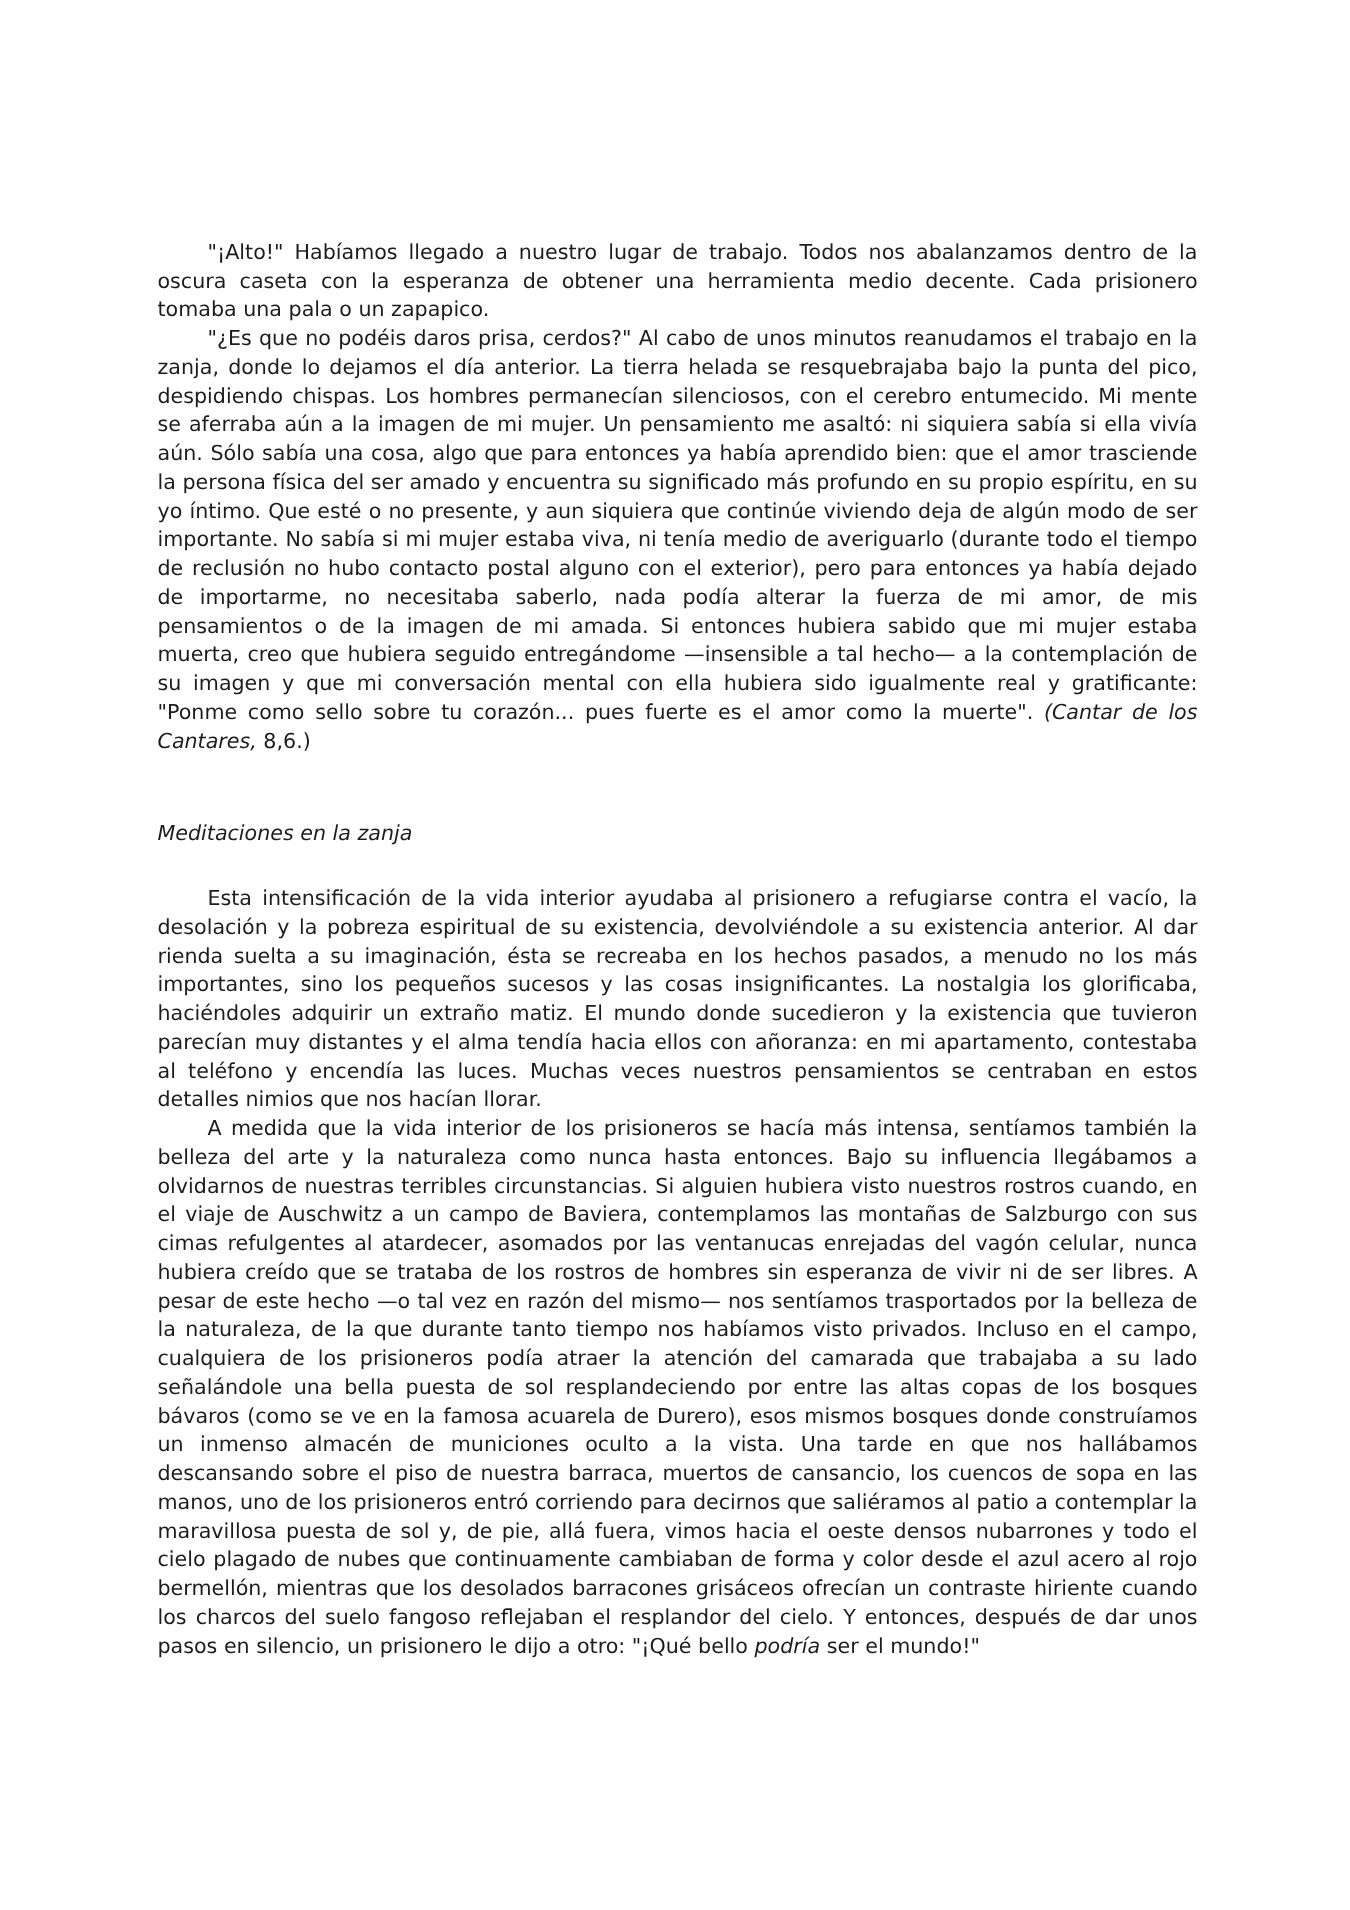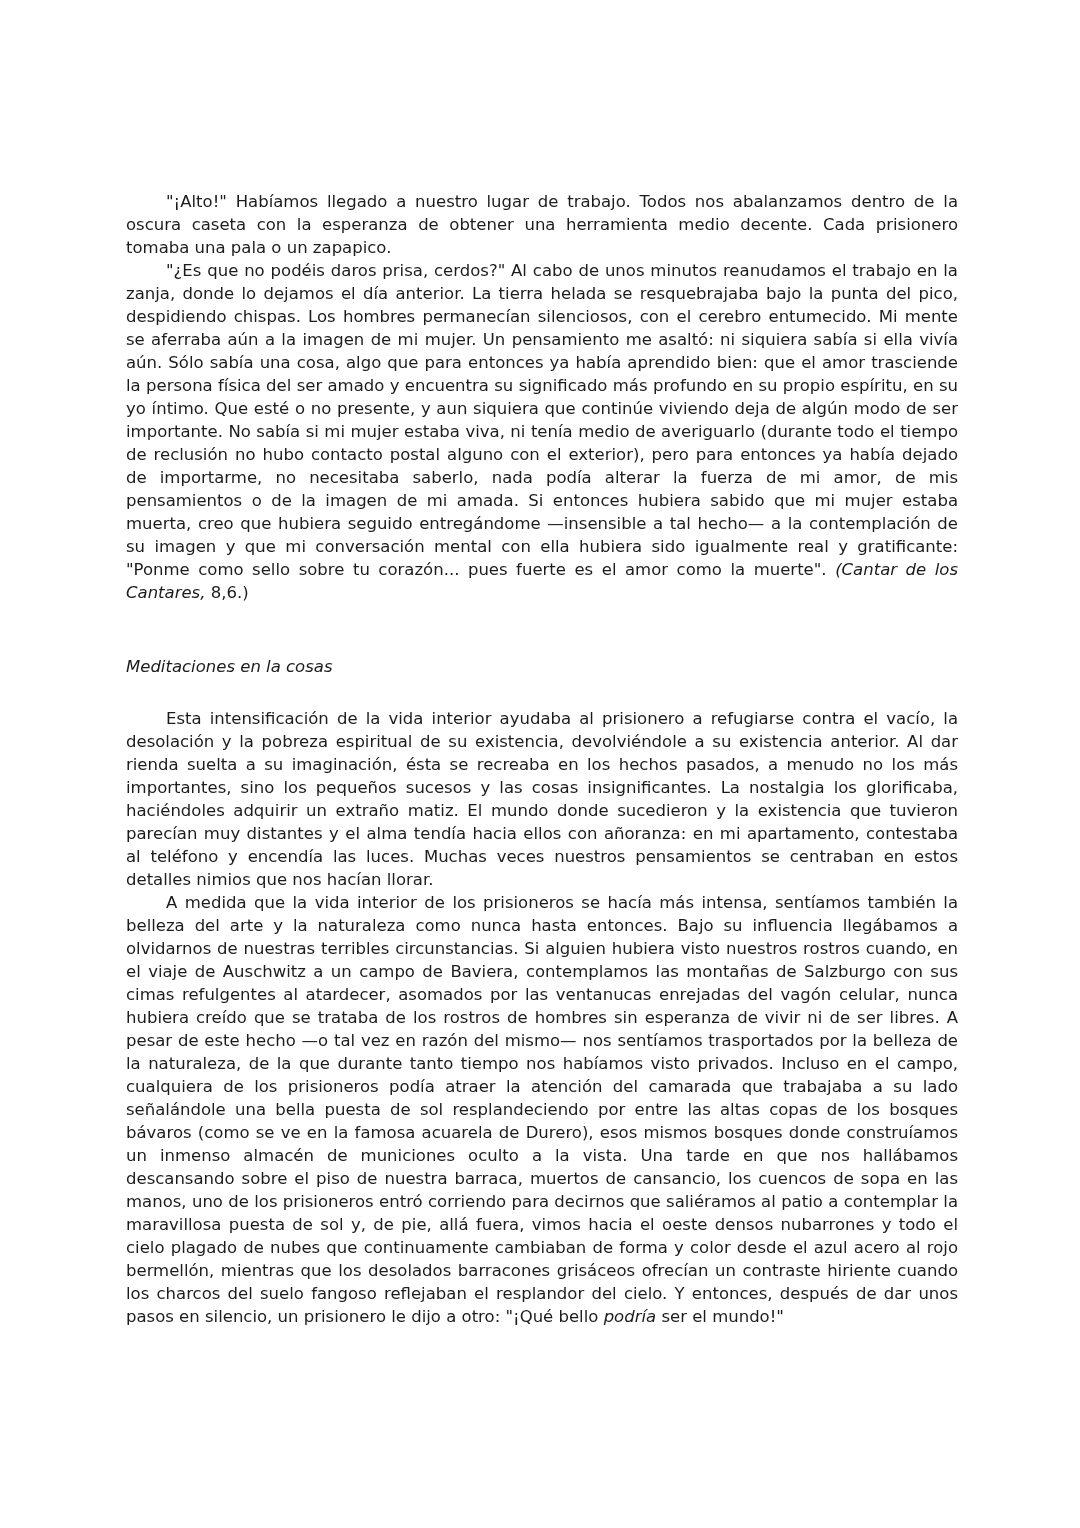--- a/index.html
+++ b/index.html
@@ -45,20 +45,20 @@
 </head>
 <body>
 
 <div class="page">
   <div class="text-block">
 
     <p class="para"><span>"¡Alto!" Habíamos llegado a nuestro lugar de trabajo. Todos nos abalanzamos dentro de la oscura caseta con la esperanza de obtener una herramienta medio decente. Cada prisionero tomaba una pala o un zapapico.</span></p>
 
     <p class="para"><span>"¿Es que no podéis daros prisa, cerdos?" Al cabo de unos minutos reanudamos el trabajo en la zanja, donde lo dejamos el día anterior. La tierra helada se resquebrajaba bajo la punta del pico, despidiendo chispas. Los hombres permanecían silenciosos, con el cerebro entumecido. Mi mente se aferraba aún a la imagen de mi mujer. Un pensamiento me asaltó: ni siquiera sabía si ella vivía aún. Sólo sabía una cosa, algo que para entonces ya había aprendido bien: que el amor trasciende la persona física del ser amado y encuentra su significado más profundo en su propio espíritu, en su yo íntimo. Que esté o no presente, y aun siquiera que continúe viviendo deja de algún modo de ser importante. No sabía si mi mujer estaba viva, ni tenía medio de averiguarlo (durante todo el tiempo de reclusión no hubo contacto postal alguno con el exterior), pero para entonces ya había dejado de importarme, no necesitaba saberlo, nada podía alterar la fuerza de mi amor, de mis pensamientos o de la imagen de mi amada. Si entonces hubiera sabido que mi mujer estaba muerta, creo que hubiera seguido entregándome —insensible a tal hecho— a la contemplación de su imagen y que mi conversación mental con ella hubiera sido igualmente real y gratificante: "Ponme como sello sobre tu corazón... pues fuerte es el amor como la muerte". </span><span class="italic-seg">(Cantar de los Cantares,</span><span> 8,6.)</span></p>
 
-    <h2 class="section-heading"><span>Meditaciones en la cosas</span></h2>
+    <h2 class="section-heading"><span>Meditaciones en la zanja</span></h2>
 
     <p class="para"><span>Esta intensificación de la vida interior ayudaba al prisionero a refugiarse contra el vacío, la desolación y la pobreza espiritual de su existencia, devolviéndole a su existencia anterior. Al dar rienda suelta a su imaginación, ésta se recreaba en los hechos pasados, a menudo no los más importantes, sino los pequeños sucesos y las cosas insignificantes. La nostalgia los glorificaba, haciéndoles adquirir un extraño matiz. El mundo donde sucedieron y la existencia que tuvieron parecían muy distantes y el alma tendía hacia ellos con añoranza: en mi apartamento, contestaba al teléfono y encendía las luces. Muchas veces nuestros pensamientos se centraban en estos detalles nimios que nos hacían llorar.</span></p>
 
     <p class="para"><span>A medida que la vida interior de los prisioneros se hacía más intensa, sentíamos también la belleza del arte y la naturaleza como nunca hasta entonces. Bajo su influencia llegábamos a olvidarnos de nuestras terribles circunstancias. Si alguien hubiera visto nuestros rostros cuando, en el viaje de Auschwitz a un campo de Baviera, contemplamos las montañas de Salzburgo con sus cimas refulgentes al atardecer, asomados por las ventanucas enrejadas del vagón celular, nunca hubiera creído que se trataba de los rostros de hombres sin esperanza de vivir ni de ser libres. A pesar de este hecho —o tal vez en razón del mismo— nos sentíamos trasportados por la belleza de la naturaleza, de la que durante tanto tiempo nos habíamos visto privados. Incluso en el campo, cualquiera de los prisioneros podía atraer la atención del camarada que trabajaba a su lado señalándole una bella puesta de sol resplandeciendo por entre las altas copas de los bosques bávaros (como se ve en la famosa acuarela de Durero), esos mismos bosques donde construíamos un inmenso almacén de municiones oculto a la vista. Una tarde en que nos hallábamos descansando sobre el piso de nuestra barraca, muertos de cansancio, los cuencos de sopa en las manos, uno de los prisioneros entró corriendo para decirnos que saliéramos al patio a contemplar la maravillosa puesta de sol y, de pie, allá fuera, vimos hacia el oeste densos nubarrones y todo el cielo plagado de nubes que continuamente cambiaban de forma y color desde el azul acero al rojo bermellón, mientras que los desolados barracones grisáceos ofrecían un contraste hiriente cuando los charcos del suelo fangoso reflejaban el resplandor del cielo. Y entonces, después de dar unos pasos en silencio, un prisionero le dijo a otro: "¡Qué bello </span><span class="italic-seg">podría</span><span> ser el mundo!"</span></p>
 
   </div>
 </div>
 
 </body></html>

